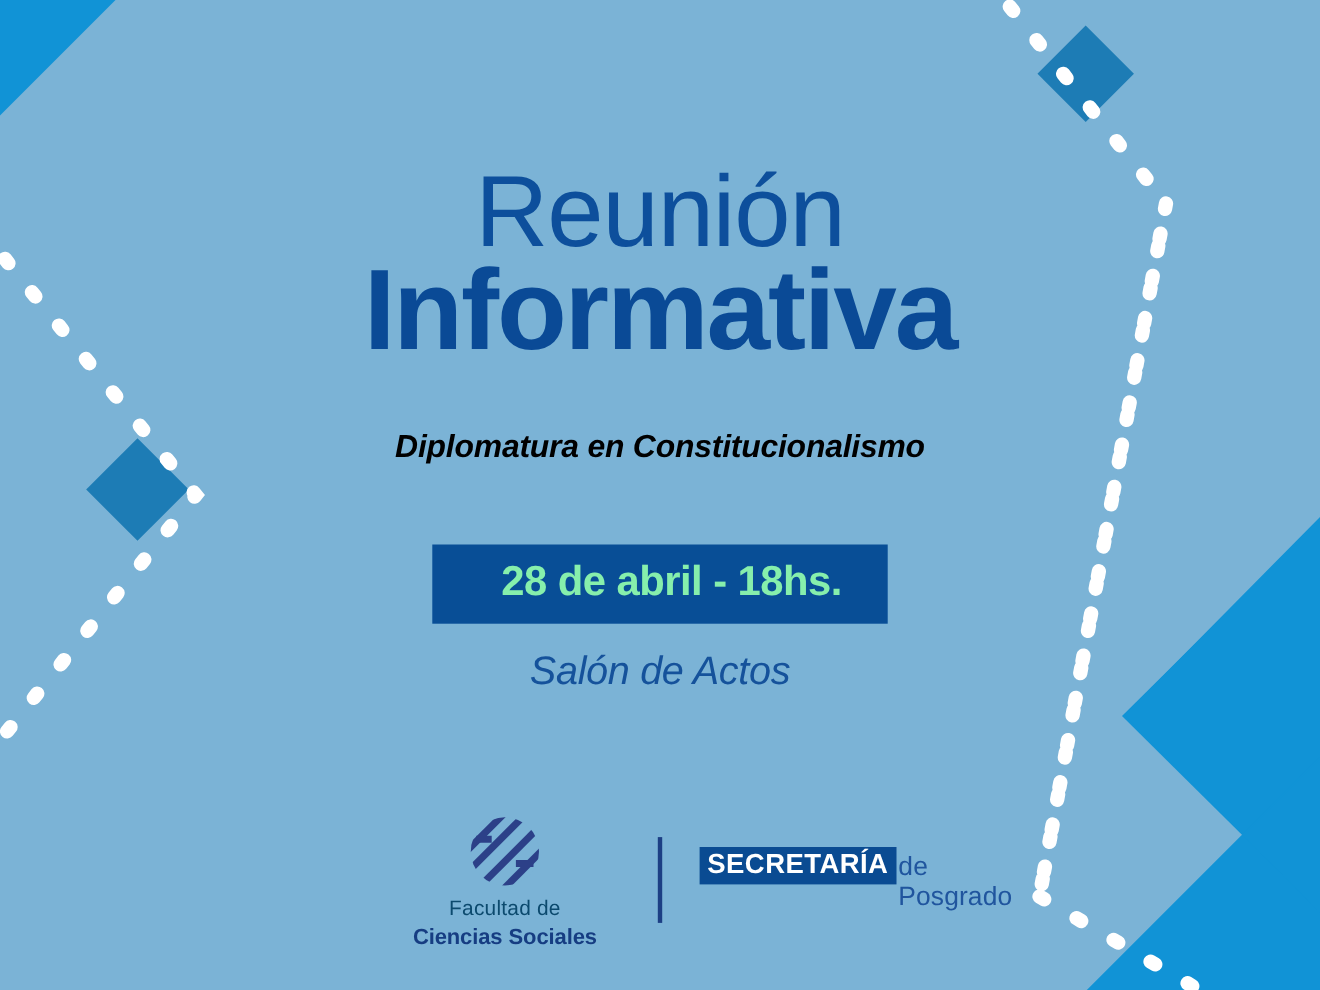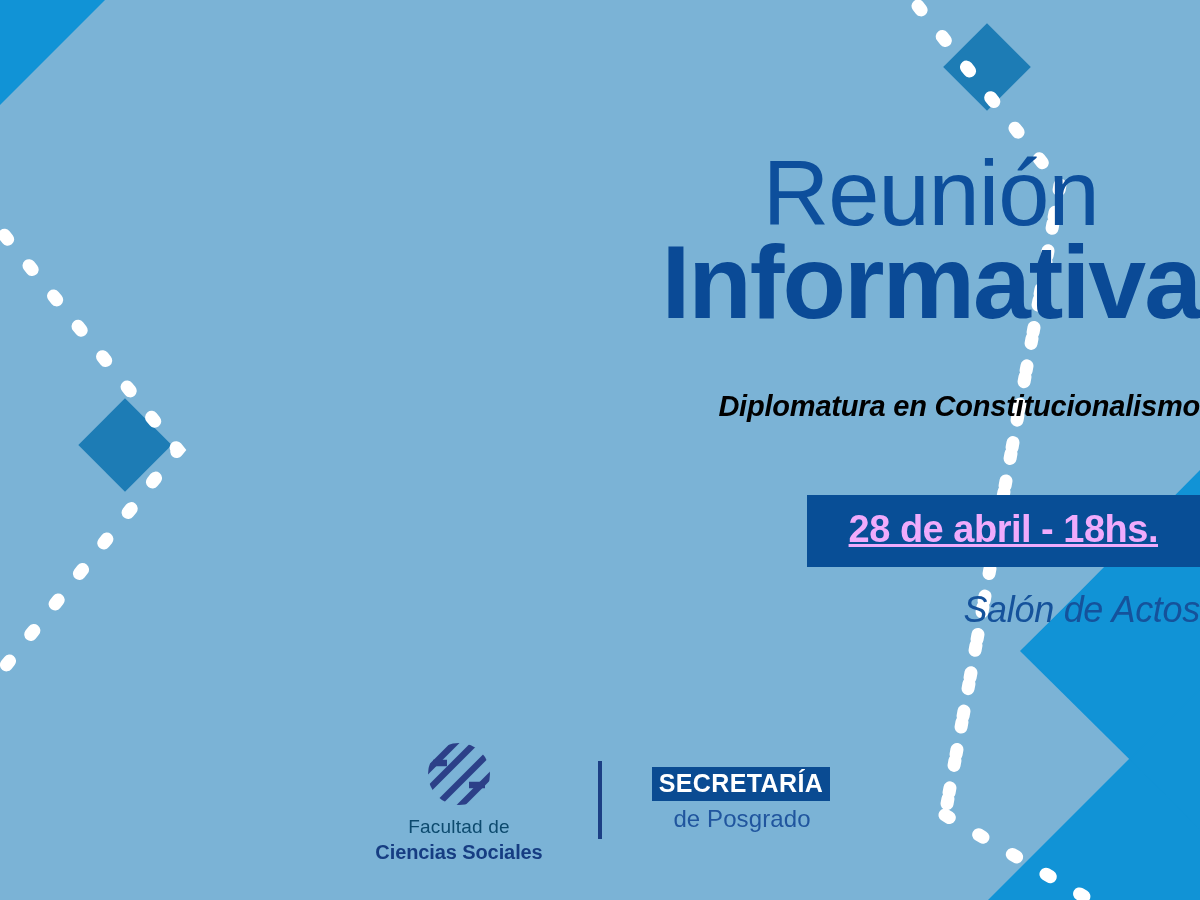--- a/index.html
+++ b/index.html
@@ -24,21 +24,21 @@
     height: 900px;
     pointer-events: none;
   }
 
   
   #content {
     position: absolute;
     inset: 0;
     display: flex;
     flex-direction: column;
-    align-items: flex-end;
+    align-items: center;
   }
 
   .heading-block {
     margin-top: 148px;
     text-align: center;
     line-height: 0.98;
   }
   .title-light {
     font-size: 92px;
     font-weight: 400;
@@ -63,26 +63,25 @@
     font-weight: 700;
     color: #000000;
     line-height: 1.42;
     letter-spacing: -0.2px;
   }
   .subtitle span { display: block; }
 
   .date-band {
     margin-top: 68px;
     background: #084e96;
-    color: #f0abfc;
+    color: #86efac;
     font-size: 38px;
     font-weight: 700;
     letter-spacing: -0.5px;
-    padding: 13px 42px 16px 42px;
-    text-decoration: underline;
+    padding: 13px 42px 16px 63px;
   }
 
   .venue {
     margin-top: 22px;
     font-size: 36px;
     font-style: italic;
     font-weight: 400;
     color: #15529b;
     letter-spacing: -0.3px;
   }
@@ -120,22 +119,22 @@
     letter-spacing: -0.1px;
   }
   .divider {
     width: 4px;
     height: 78px;
     background: #1c3f84;
     margin: 0 34px 6px 34px;
   }
   .sec-logo {
     display: flex;
-    flex-direction: column;
-    align-items: center;
+    flex-direction: row;
+    align-items: flex-start;
     width: 210px;
     margin-bottom: 6px;
   }
   .sec-top {
     background: #0a4b92;
     color: #ffffff;
     font-size: 25px;
     font-weight: 700;
     letter-spacing: 0.4px;
     padding: 2px 7px 3px 7px;

